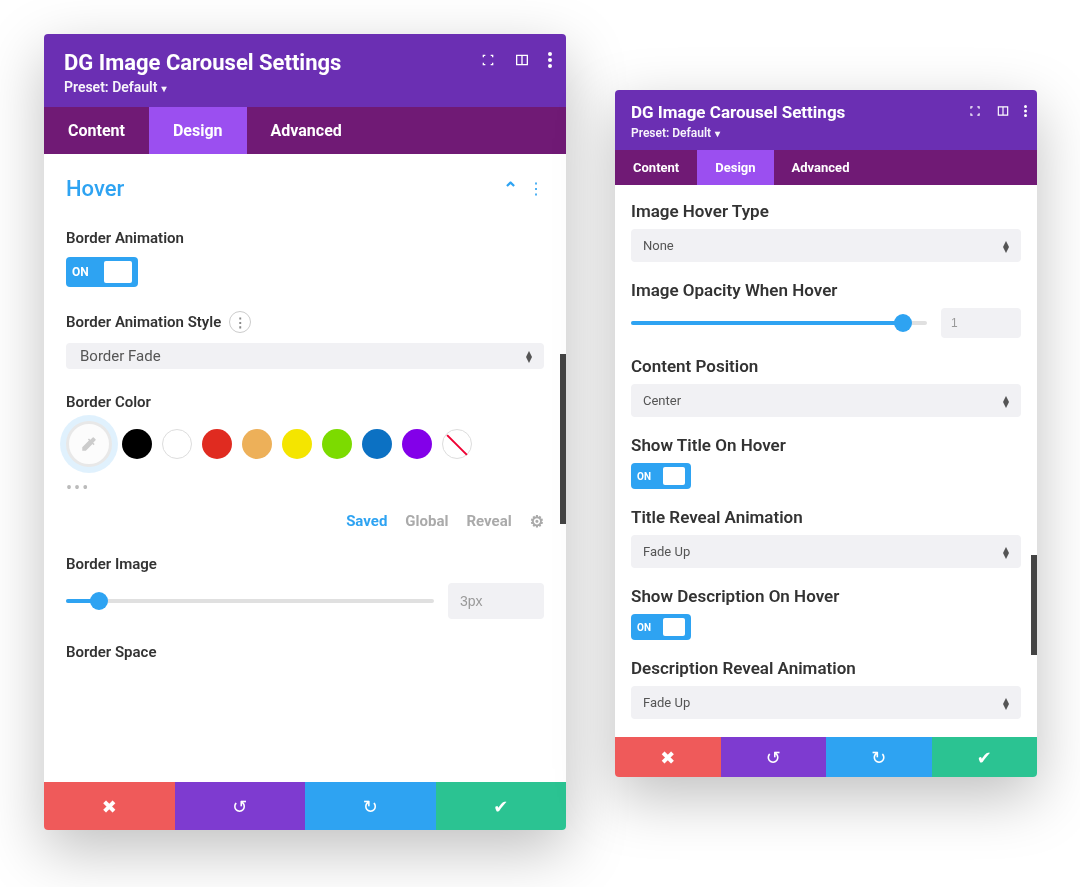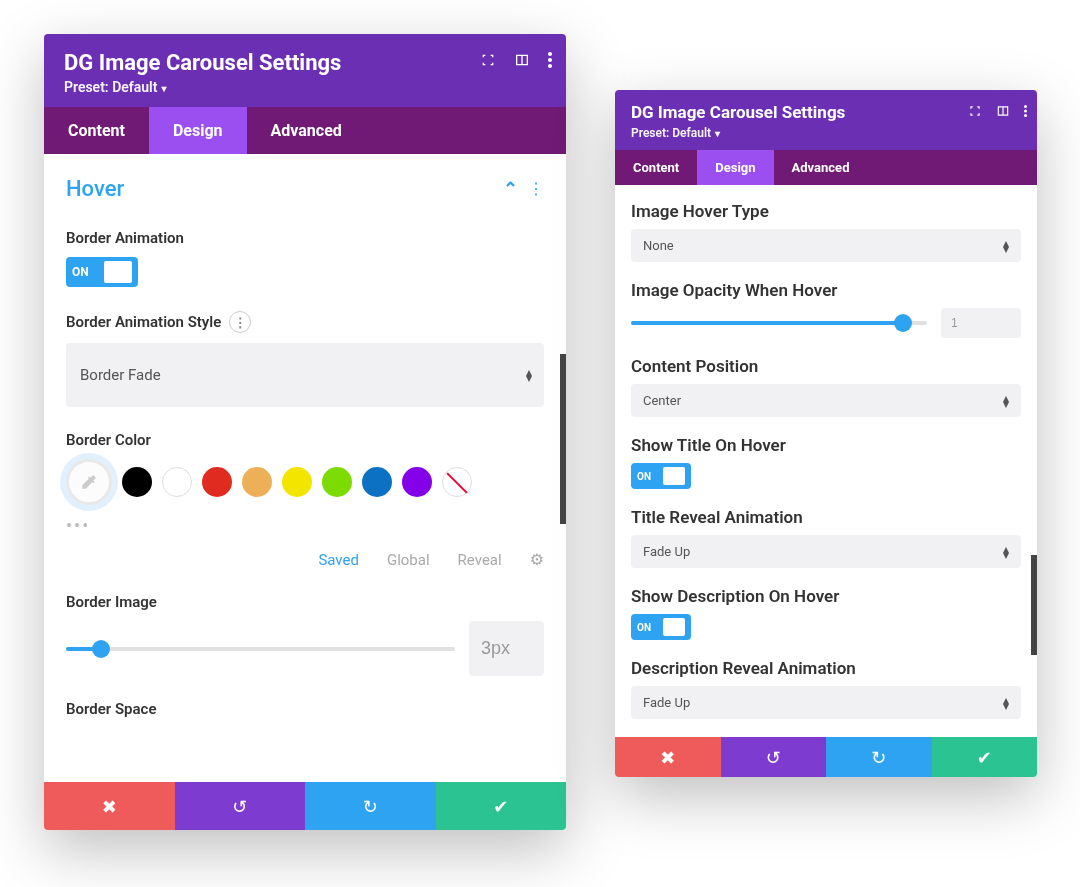--- a/index.html
+++ b/index.html
@@ -130,21 +130,21 @@
     background: #fff;
     border-radius: 2px;
     margin-left: auto;
   }
   .panel-right .toggle-handle { width: 22px; height: 18px; }
 
   
   .select {
     background: #f1f1f4;
     border-radius: 4px;
-    padding: 23px 14px;
+    padding: 4px 14px;
     font-size: 15px;
     color: #555;
     position: relative;
     cursor: pointer;
   }
   .panel-right .select { padding: 9px 12px; font-size: 13px; }
   .select-arrow {
     position: absolute;
     right: 12px;
     top: 50%;
@@ -180,21 +180,21 @@
   }
   .swatch-none::before {
     content:"";
     position:absolute;
     width: 100%; height: 2px;
     background: #e03;
     top:50%; left:0;
     transform: rotate(45deg);
   }
   .dots3 { color:#bbb; font-size:18px; margin-top:10px; letter-spacing:2px; }
-  .swatch-tabs { display:flex; gap:28px; align-items:center; margin-top:14px; font-size:15px; font-weight:400; color:#aaa; justify-content:flex-end; }
+  .swatch-tabs { display:flex; gap:18px; margin-top:14px; font-size:15px; font-weight:700; color:#aaa; justify-content:flex-end; }
   .swatch-tabs .active { color:#2ea3f2; }
 
   
   .slider-row { display:flex; align-items:center; gap:14px; }
   .slider {
     flex:1;
     position: relative;
     height: 4px;
     background: #e0e0e0;
     border-radius: 2px;
@@ -209,25 +209,25 @@
   .slider-handle {
     position:absolute;
     width:18px; height:18px;
     background:#2ea3f2;
     border-radius:50%;
     top:50%;
     transform: translate(-50%,-50%);
     cursor:pointer;
   }
   .slider-input {
-    width: 75px;
-    padding: 17px 12px;
+    width: 96px;
+    padding: 10px 12px;
     background: #f1f1f4;
     border-radius: 4px;
-    font-size: 18px;
+    font-size: 14px;
     color: #999;
     border:none;
   }
   .panel-right .slider-input { width: 80px; padding: 8px 10px; font-size: 12px; }
 
   
   .kebab {
     width: 22px; height: 22px;
     border: 1px solid #ccc;
     border-radius: 50%;

